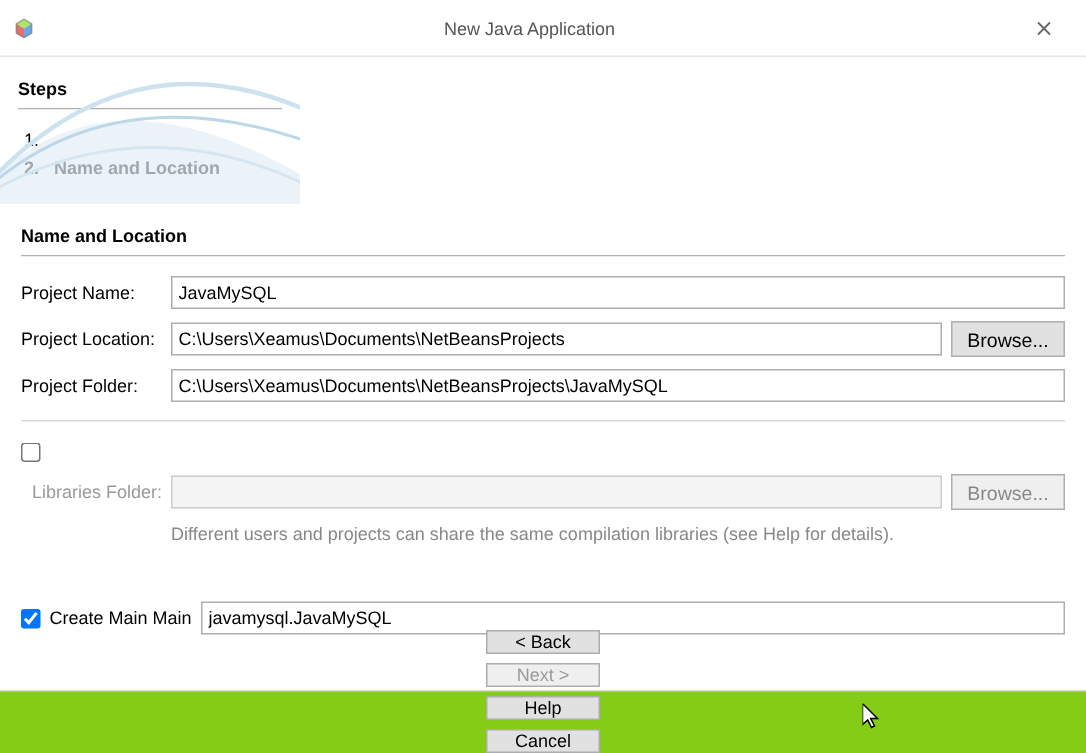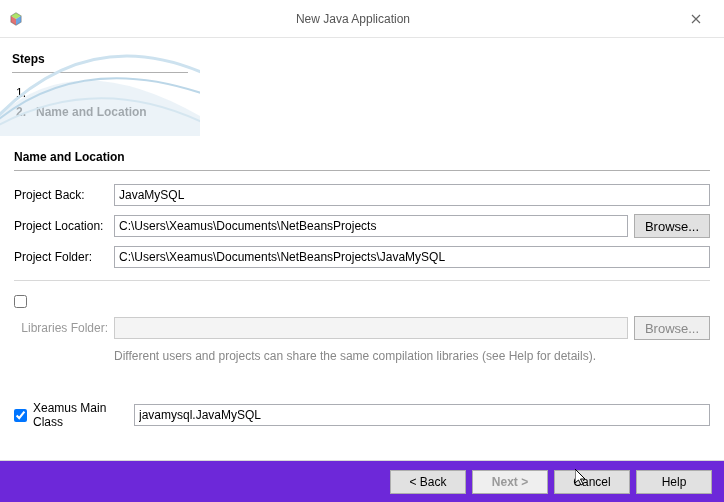--- a/index.html
+++ b/index.html
@@ -27,23 +27,23 @@
   .row input[type=text][readonly] { background: #fff; }
   .row input[type=text]:disabled { background:#f4f4f4; color:#888; border-color:#ccc;}
   .row .btn { width: 76px; height: 24px; margin-left: 6px; border: 1px solid #adadad; background: #e1e1e1; font-family: inherit; font-size: 13px; cursor:pointer; }
   .row .btn:disabled { color: #888; background:#efefef; cursor:default; }
   .hr { border-top: 1px solid #d8d8d8; margin: 12px 0 14px; }
   .check-row { display:flex; align-items:center; margin-bottom:8px;}
   .check-row input[type=checkbox]{ margin-right:6px; }
   .check-row label { font-size:12px; }
   .hint { color:#888; font-size:12px; margin-left: 100px; line-height:1.4; margin-top: 4px; }
   .big-gap { height: 36px; }
-  .footer { position:absolute; bottom:0; left:0; right:0; height:42px; background:#6d28d9; border-top:1px solid #d8d8d8; display:flex; justify-content:flex-end; align-items:center; padding: 0 12px; gap:6px;}
+  .footer { position:absolute; bottom:0; left:0; right:0; height:42px; background:#84cc16; border-top:1px solid #d8d8d8; display:flex; justify-content:flex-end; align-items:center; padding: 0 12px; gap:6px;flex-direction:column;}
   .footer button { min-width: 76px; height: 24px; border: 1px solid #adadad; background: #e1e1e1; font-family: inherit; font-size: 12px; cursor:pointer; padding:0 8px; }
-  .footer button:disabled { color:#9a9a9a; background:#efefef; cursor:default;font-weight:bold; }
+  .footer button:disabled { color:#9a9a9a; background:#efefef; cursor:default; }
   .footer button.primary { border: 1px solid #0078d7; background:#e5f1fb; }
   .cursor { position:absolute; pointer-events:none; }
 </style>
 </head>
 <body>
 
 <div class="titlebar">
   <span class="icon">
     <svg width="14" height="14" viewBox="0 0 14 14">
       <polygon points="7,1 12,4 12,10 7,13 2,10 2,4" fill="none" stroke="#999" stroke-width="1.2"></polygon>
@@ -79,21 +79,21 @@
       <path d="M -20 160 Q 70 70 210 120" fill="none" stroke="#bcd7e8" stroke-width="2"></path>
       <path d="M -20 160 Q 90 90 210 150" fill="none" stroke="#d5e6f0" stroke-width="2"></path>
     </svg>
   </div>
 
   <div class="main">
     <h3>Name and Location</h3>
     <div class="rule"></div>
 
     <div class="row">
-      <span class="label">Project Back:</span>
+      <span class="label">Project Name:</span>
       <input type="text" value="JavaMySQL" style="">
     </div>
 
     <div class="row">
       <span class="label">Project Location:</span>
       <input type="text" value="C:\Users\Xeamus\Documents\NetBeansProjects" style="">
       <button class="btn">Browse...</button>
     </div>
 
     <div class="row">
@@ -113,29 +113,29 @@
       <button class="btn" disabled="">Browse...</button>
     </div>
 
     <div class="hint">Different users and projects can share the same compilation libraries (see Help for details).</div>
 
     <div class="big-gap"></div>
 
     <div class="row">
       <span style="display:flex; align-items:center; width:120px;">
         <input type="checkbox" checked="" id="mainclass" style="margin-right: 6px;">
-        <label for="mainclass">Xeamus Main Class</label>
+        <label for="mainclass">Create Main Main</label>
       </span>
       <input type="text" value="javamysql.JavaMySQL" style="">
     </div>
   </div>
 </div>
 
 <div class="footer">
   <button>&lt; Back</button>
   <button disabled="">Next &gt;</button>
+  <button>Help</button>
   <button>Cancel</button>
-  <button>Help</button>
 </div>
 
 <svg class="cursor" style="left:575px; top:469px;" width="16" height="20">
   <path d="M0 0 L0 14 L3.5 11 L6 16 L8 15 L5.5 10 L10 10 Z" fill="#fff" stroke="#000" stroke-width="1"></path>
 </svg>
 
 </body></html>

